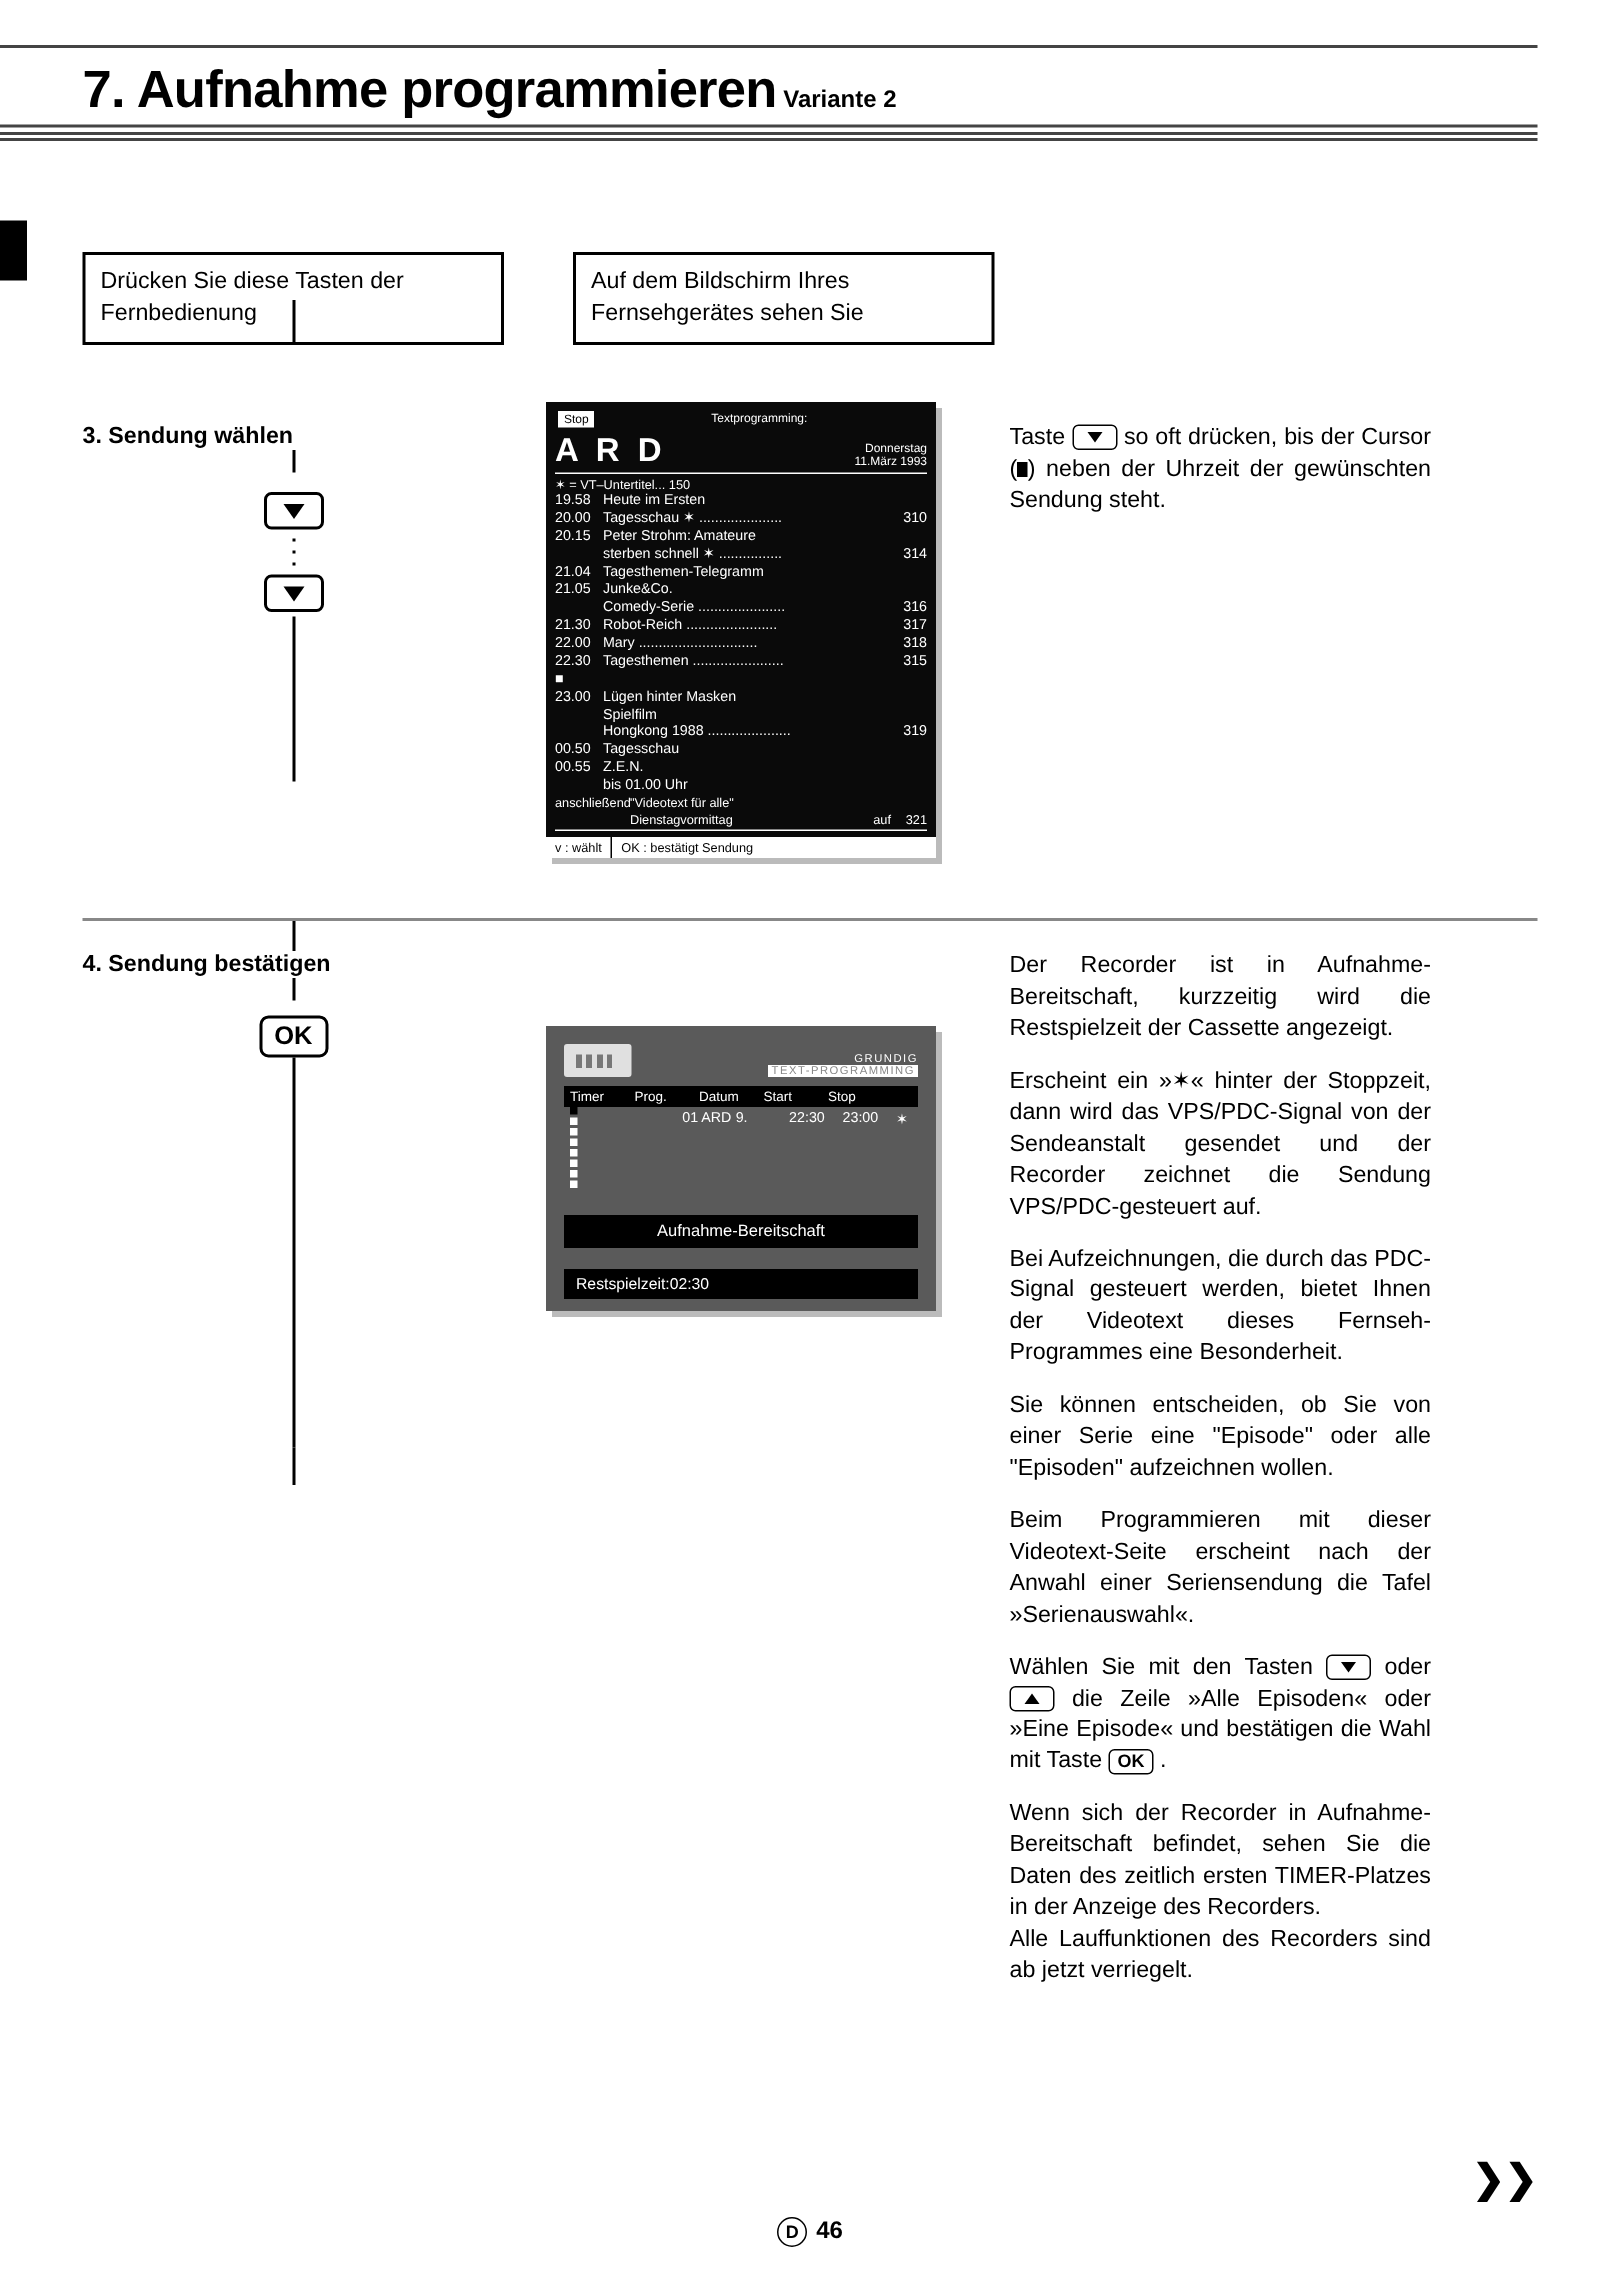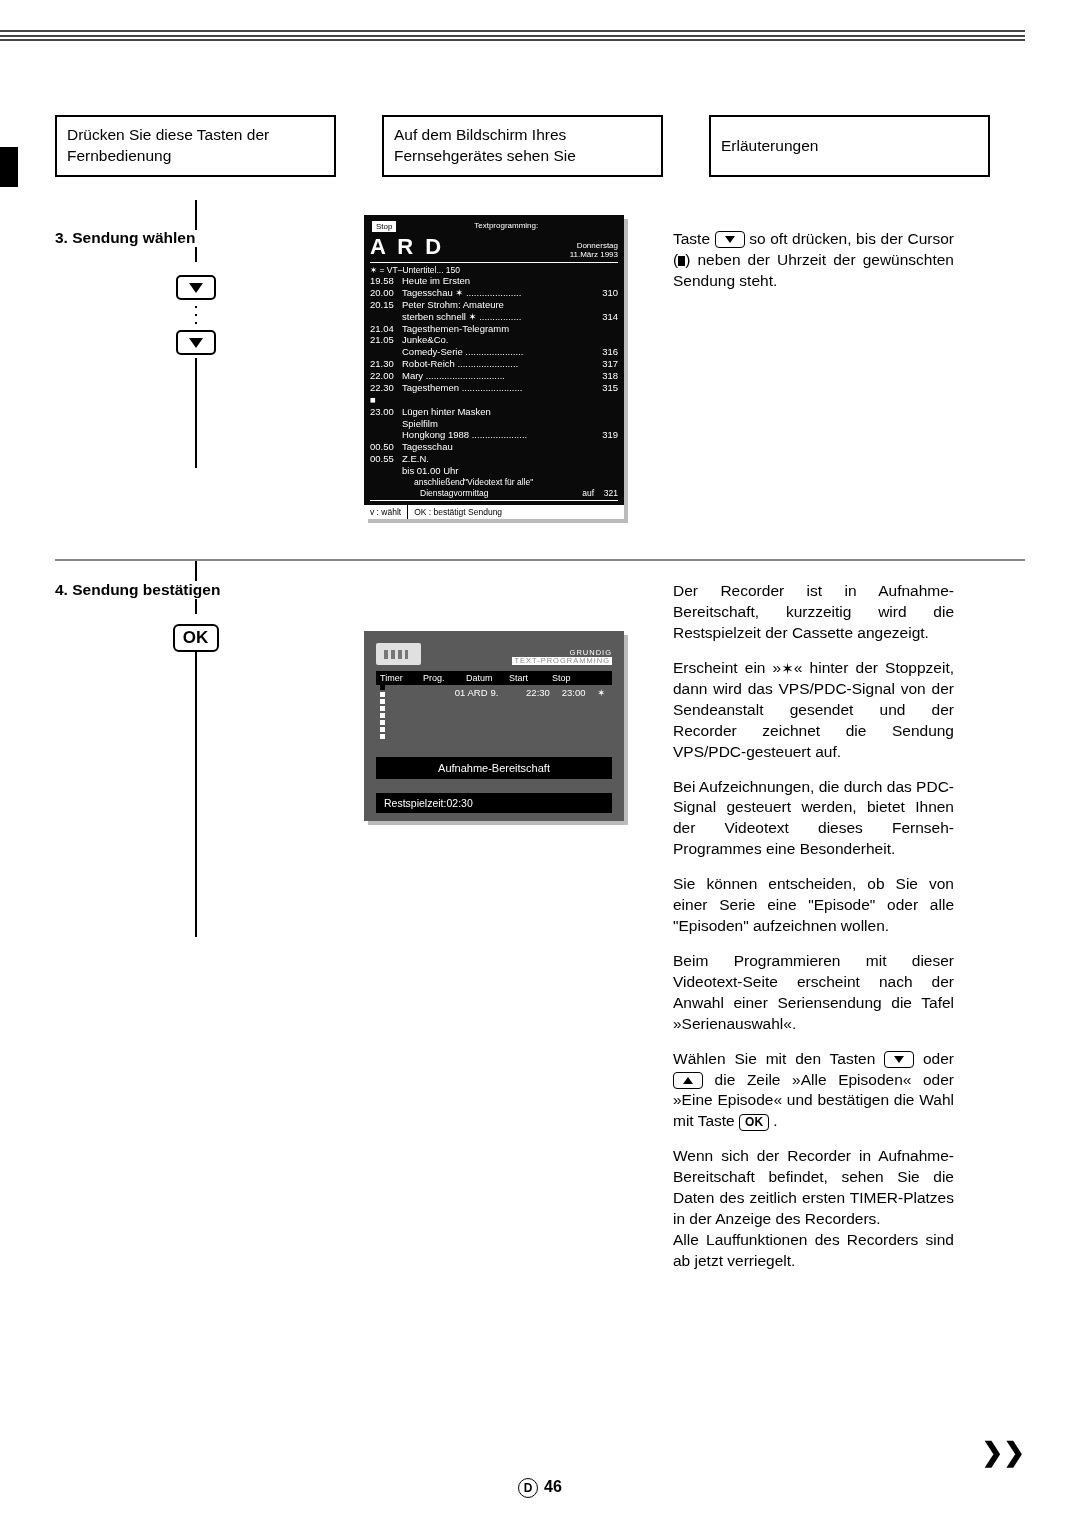--- a/index.html
+++ b/index.html
@@ -195,33 +195,34 @@
     left: 195px;
     width:2px;background:#000;
   }
 </style>
 </head>
 <body>
 
 <div class="page">
 
   <div class="top-line"></div>
+  <div class="title-bar">
+    <span class="title">7. Aufnahme programmieren</span>
+    <span class="title-sub">Variante 2</span>
+  </div>
   <div class="two-line-bar"></div>
 
   <div class="side-tab"></div>
 
   <div class="columns">
     <div class="col">
         <div class="col-box">Drücken Sie diese Tasten der Fernbedienung</div>
       </div>
     <div class="col">
         <div class="col-box">Auf dem Bildschirm Ihres Fernsehgerätes sehen Sie</div>
-      </div>
-    <div class="col">
-        <div class="col-box">Erläuterungen</div>
       </div>
   </div>
 
   <div class="v-connector" style="top:200px;height:30px;"></div>
 
   <div style="display:flex;gap:28px;">
 
     <div class="col">
       <div class="step-title">3. Sendung wählen</div>
       <div class="v-line" style="height:15px;"></div>
@@ -330,21 +331,21 @@
               <span class="tt-time">00.55</span>
               <span class="tt-body">Z.E.N.</span>
               <span class="tt-num"></span>
             </div>
             <div class="tt-row">
               <span class="tt-time"></span>
               <span class="tt-body">bis 01.00 Uhr</span>
               <span class="tt-num"></span>
             </div>
           </div>
-        <div class="tt-row" style="font-size:8.5px;margin-left:44px;">
+        <div class="tt-row" style="font-size:8.5px;">
           <span class="tt-time" style="width:50px;">anschließend</span>
           <span class="tt-body">"Videotext für alle"</span>
         </div>
         <div class="tt-row" style="font-size:8.5px;">
           <span class="tt-time" style="width:50px;"></span>
           <span class="tt-body">Dienstagvormittag</span>
           <span style="width:30px;text-align:right;">auf</span>
           <span class="tt-num">321</span>
         </div>
         <hr class="tt-hr">

